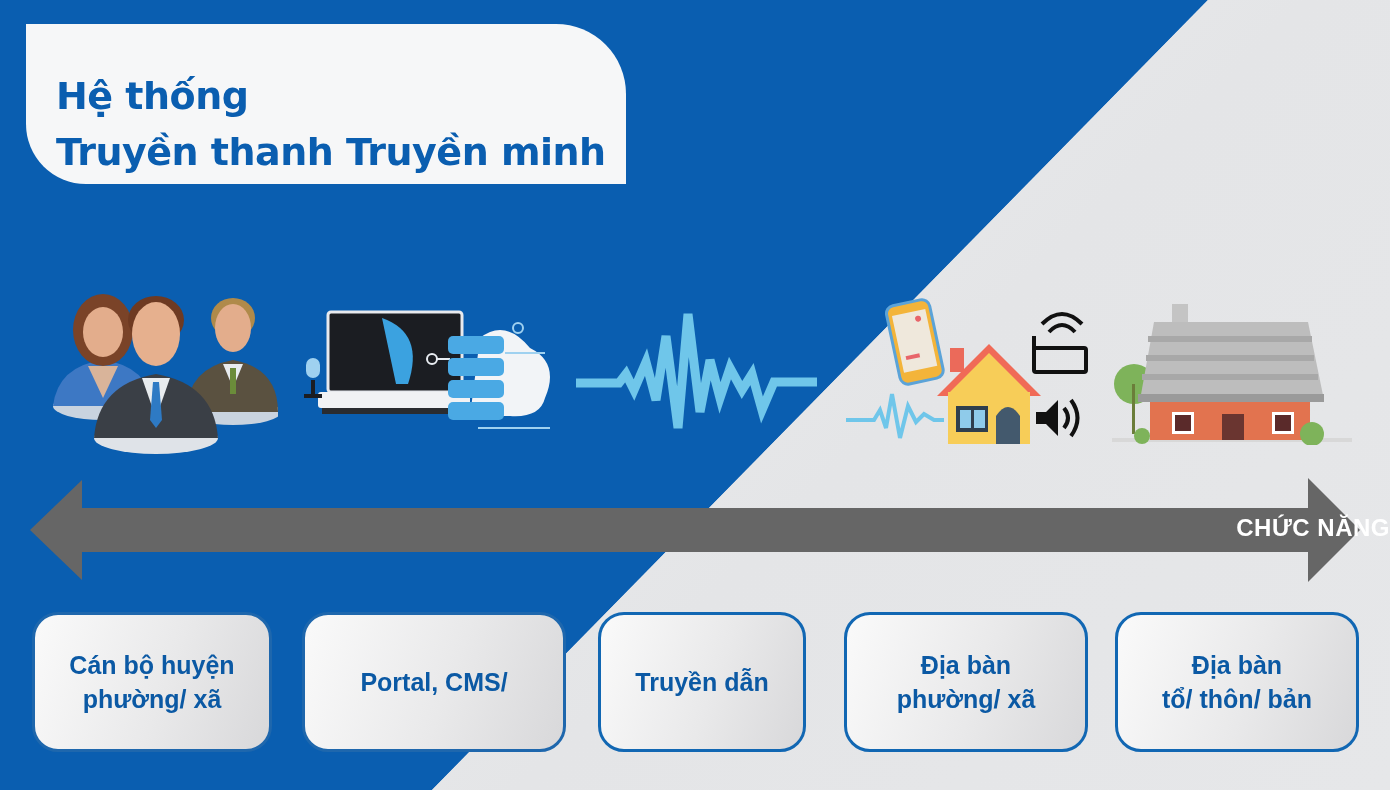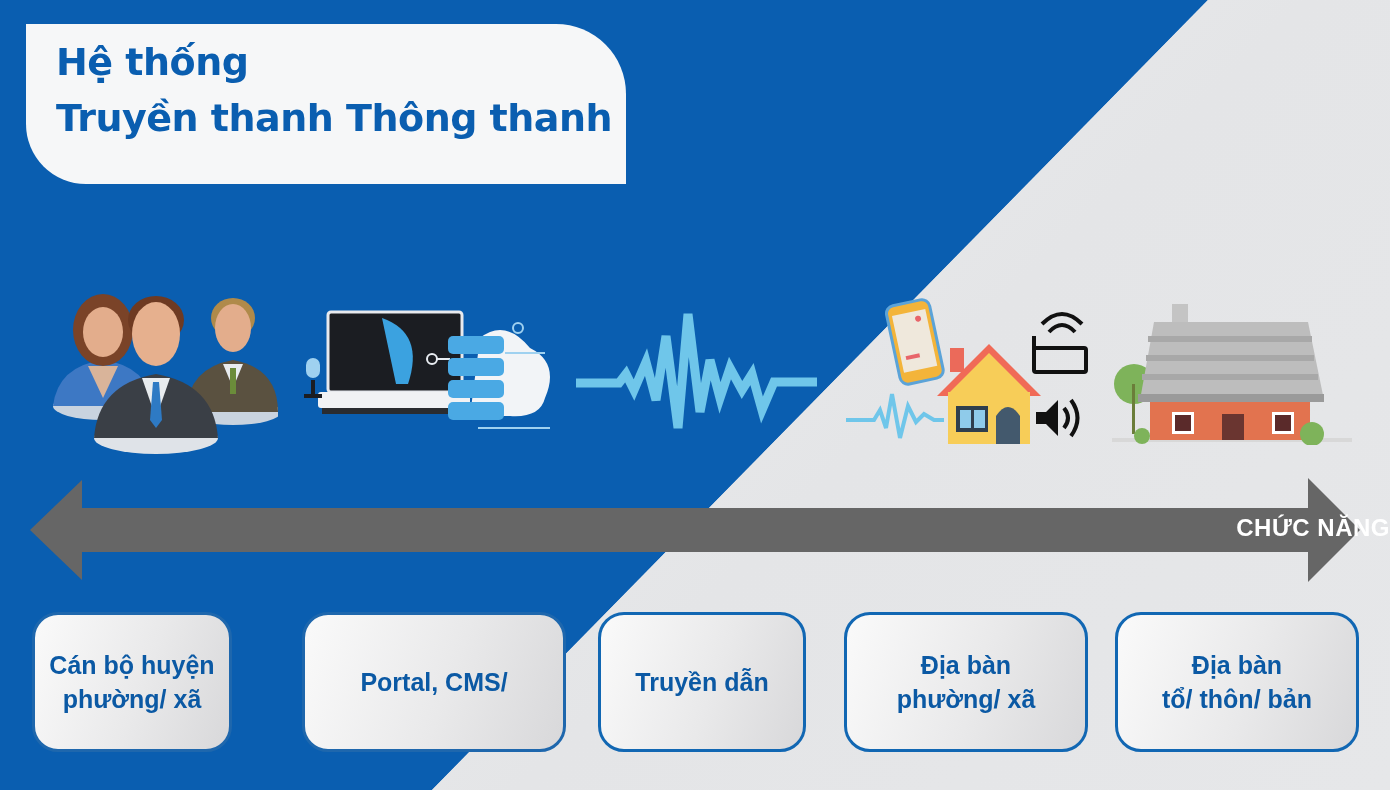--- a/index.html
+++ b/index.html
@@ -6,46 +6,46 @@
   body { width:1390px; height:790px; overflow:hidden; position:relative;
          font-family:"Liberation Sans", sans-serif; background:#e6e7e9; }
   .bg-blue { position:absolute; inset:0; background:#0a5eb0;
              clip-path: polygon(0 0, 1208px 0, 432px 790px, 0 790px); }
   .bg-grey { position:absolute; inset:0;
              background:linear-gradient(135deg,#f2f2f3 0%,#e4e5e7 60%,#e6e7e9 100%);
              clip-path: polygon(1208px 0, 1390px 0, 1390px 790px, 432px 790px); }
 
   .title-card { position:absolute; left:26px; top:24px; width:600px; height:160px;
                 background:#f6f7f8; border-radius:0 70px 0 60px;
-                box-sizing:border-box; padding:10px 0 0 30px; }
+                box-sizing:border-box; padding:44px 0 0 30px; }
   .title-line { color:#0a5eb0; font-weight:bold; font-size:38px; line-height:56px;
                 font-family:"DejaVu Sans", sans-serif; letter-spacing:-0.5px; }
 
   .icon { position:absolute; }
 
   .arrow { position:absolute; left:30px; top:476px; width:1330px; height:108px; }
   .arrow-label { position:absolute; left:0; width:1390px; top:514px; text-align:right;
                  color:#fff; font-weight:bold; font-size:24px; letter-spacing:0.5px; }
 
-  .box { position:absolute; top:612px; width:200px; height:140px; box-sizing:border-box;
+  .box { position:absolute; top:612px; width:240px; height:140px; box-sizing:border-box;
          border:3px solid #1167b3; border-radius:26px;
          background:linear-gradient(110deg,#fafafa 0%,#e9e9ea 55%,#d8d8da 100%);
          display:flex; flex-direction:column; align-items:center; justify-content:center;
          text-align:center; color:#0b59a4; font-weight:bold; font-size:25px; line-height:34px; }
   .box.on-blue { border-color:#1e67ad; }
 </style>
 </head>
 <body>
 
 <div class="bg-blue"></div>
 <div class="bg-grey"></div>
 
 <div class="title-card">
   <div class="title-line">Hệ thống</div>
-  <div class="title-line">Truyền thanh Thông thanh</div>
+  <div class="title-line">Truyền thanh Truyền minh</div>
 </div>
 
 <svg class="icon" style="left:28px;top:288px" width="250" height="170" viewBox="0 0 250 170">
 
   <ellipse cx="75" cy="118" rx="50" ry="14" fill="#c9d3df"></ellipse>
   <path d="M25 118 Q30 78 75 72 Q120 78 125 118 Z" fill="#3d78c4"></path>
   <path d="M60 78 L75 110 L90 78 Z" fill="#d9b49a"></path>
   <ellipse cx="75" cy="42" rx="30" ry="36" fill="#7a4328"></ellipse>
   <ellipse cx="75" cy="44" rx="20" ry="25" fill="#e3ad8c"></ellipse>
 

